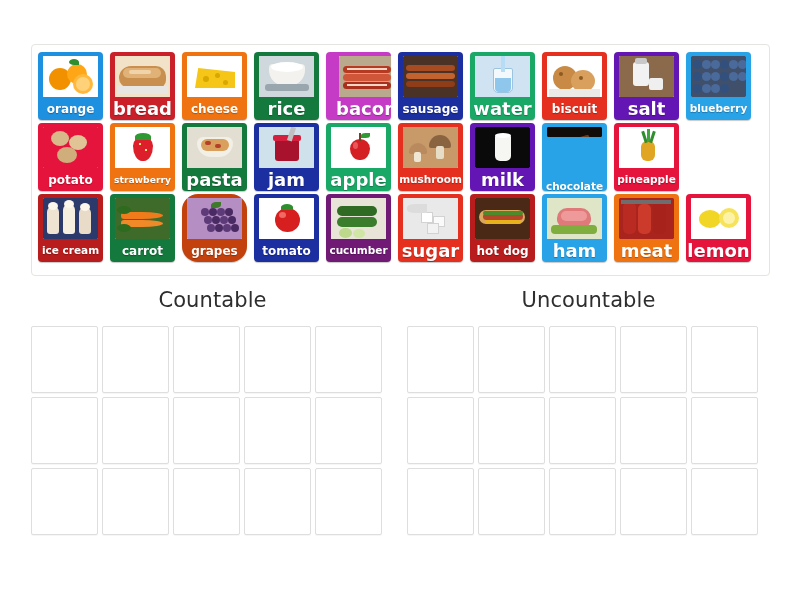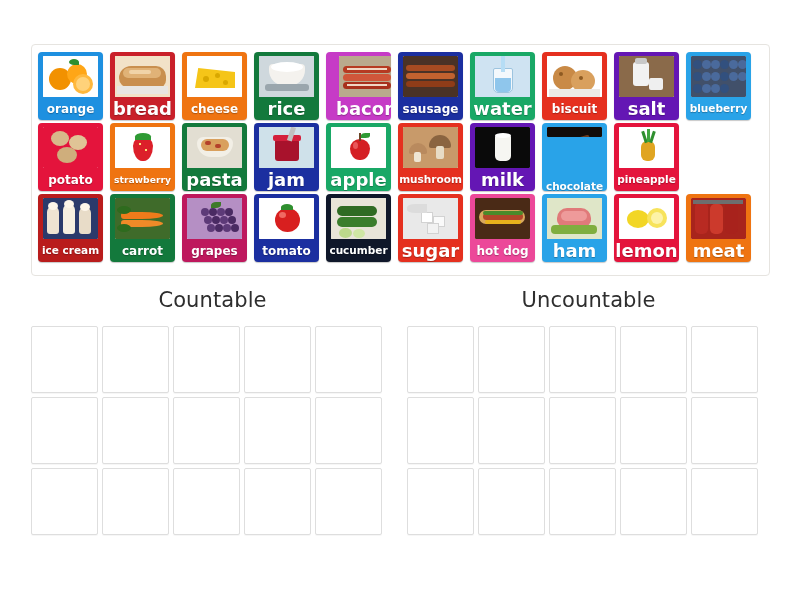--- a/index.html
+++ b/index.html
@@ -361,21 +361,21 @@
           <div class="tile-pic">
             <div class="pic-bg" style="background: rgb(63, 107, 42);">
               <div class="el" style="left:6px;top:14px;width:42px;height:7px;border-radius:3px 50% 50% 3px;background:#ef7b1b;"></div>
               <div class="el" style="left:6px;top:22px;width:42px;height:7px;border-radius:3px 50% 50% 3px;background:#f08a28;"></div>
               <div class="el" style="left:2px;top:8px;width:14px;height:8px;border-radius:50%;background:#2e6b1e;"></div>
               <div class="el" style="left:2px;top:26px;width:14px;height:8px;border-radius:50%;background:#2e6b1e;"></div>
             </div>
           </div>
           <div class="tile-label">carrot</div>
         </div>
-        <div class="tile len-m" style="background: #be185d;">
+        <div class="tile len-m" style="background: #c2410c; border-radius: 16px;">
           <div class="tile-pic">
             <div class="pic-bg" style="background: rgb(181, 143, 196);">
               <div class="el" style="left:14px;top:10px;width:8px;height:8px;border-radius:50%;background:#5d3a78;"></div>
               <div class="el" style="left:22px;top:10px;width:8px;height:8px;border-radius:50%;background:#4a2a63;"></div>
               <div class="el" style="left:30px;top:10px;width:8px;height:8px;border-radius:50%;background:#5d3a78;"></div>
               <div class="el" style="left:38px;top:10px;width:8px;height:8px;border-radius:50%;background:#4a2a63;"></div>
               <div class="el" style="left:17px;top:18px;width:8px;height:8px;border-radius:50%;background:#5d3a78;"></div>
               <div class="el" style="left:25px;top:18px;width:8px;height:8px;border-radius:50%;background:#4a2a63;"></div>
               <div class="el" style="left:33px;top:18px;width:8px;height:8px;border-radius:50%;background:#5d3a78;"></div>
               <div class="el" style="left:41px;top:18px;width:8px;height:8px;border-radius:50%;background:#4a2a63;"></div>
@@ -391,21 +391,21 @@
         <div class="tile len-m" style="background: rgb(27, 47, 160);">
           <div class="tile-pic">
             <div class="pic-bg" style="background: rgb(255, 255, 255);">
               <div class="el" style="left:16px;top:10px;width:25px;height:24px;border-radius:50%;background:#d81f1f;"></div>
               <div class="el" style="left:20px;top:14px;width:7px;height:6px;border-radius:50%;background:#f06a63;"></div>
               <div class="el" style="left:22px;top:6px;width:12px;height:6px;border-radius:50% 50% 0 0;background:#2f8f2f;"></div>
             </div>
           </div>
           <div class="tile-label">tomato</div>
         </div>
-        <div class="tile len-l" style="background: #0f172a;">
+        <div class="tile len-l" style="background: #701a75;">
           <div class="tile-pic">
             <div class="pic-bg" style="background: rgb(232, 228, 216);">
               <div class="el" style="left:6px;top:8px;width:40px;height:10px;border-radius:6px;background:#2f6b23;"></div>
               <div class="el" style="left:6px;top:19px;width:40px;height:10px;border-radius:6px;background:#3a7d2c;"></div>
               <div class="el" style="left:8px;top:30px;width:13px;height:10px;border-radius:50%;background:#bcd98c;"></div>
               <div class="el" style="left:22px;top:31px;width:12px;height:9px;border-radius:50%;background:#cfe6a4;"></div>
             </div>
           </div>
           <div class="tile-label">cucumber</div>
         </div>
@@ -413,62 +413,62 @@
           <div class="tile-pic">
             <div class="pic-bg" style="background: rgb(233, 233, 233);">
               <div class="el" style="left:18px;top:14px;width:12px;height:11px;background:#ffffff;border:1px solid #d2d2d2;"></div>
               <div class="el" style="left:30px;top:18px;width:12px;height:11px;background:#fafafa;border:1px solid #d2d2d2;"></div>
               <div class="el" style="left:24px;top:25px;width:12px;height:11px;background:#f2f2f2;border:1px solid #d2d2d2;"></div>
               <div class="el" style="left:4px;top:6px;width:20px;height:9px;border-radius:40% 0 0 40%;background:#dcdcdc;"></div>
             </div>
           </div>
           <div class="tile-label">sugar</div>
         </div>
-        <div class="tile len-m" style="background: #ec4899;">
+        <div class="tile len-m" style="background: #b91c1c;">
           <div class="tile-pic">
             <div class="pic-bg" style="background: rgb(74, 42, 22);">
               <div class="el" style="left:4px;top:12px;width:46px;height:14px;border-radius:8px;background:#d9a85e;"></div>
               <div class="el" style="left:8px;top:15px;width:40px;height:7px;border-radius:5px;background:#b4462a;"></div>
               <div class="el" style="left:8px;top:13px;width:40px;height:4px;border-radius:3px;background:#4c8a2a;"></div>
               <div class="el" style="left:10px;top:22px;width:36px;height:4px;border-radius:3px;background:#e8b21c;"></div>
             </div>
           </div>
           <div class="tile-label">hot dog</div>
         </div>
         <div class="tile len-s" style="background: rgb(41, 163, 232);">
           <div class="tile-pic">
             <div class="pic-bg" style="background: rgb(223, 230, 200);">
               <div class="el" style="left:10px;top:10px;width:34px;height:18px;border-radius:10px 10px 6px 6px;background:#e07a7a;"></div>
               <div class="el" style="left:14px;top:13px;width:26px;height:10px;border-radius:8px;background:#ee9a9a;"></div>
               <div class="el" style="left:4px;top:27px;width:46px;height:9px;border-radius:4px;background:#7fae3f;"></div>
             </div>
           </div>
           <div class="tile-label">ham</div>
         </div>
-        <div class="tile len-s" style="background: rgb(228, 20, 60);">
-          <div class="tile-pic">
-            <div class="pic-bg" style="background: rgb(255, 255, 255);">
-              <div class="el" style="left:8px;top:12px;width:22px;height:18px;border-radius:50%;background:#f2d625;"></div>
-              <div class="el" style="left:28px;top:10px;width:20px;height:20px;border-radius:50%;background:#f7e35b;"></div>
-              <div class="el" style="left:32px;top:14px;width:12px;height:12px;border-radius:50%;background:#fdf3a8;"></div>
-            </div>
-          </div>
-          <div class="tile-label">lemon</div>
-        </div>
         <div class="tile len-s" style="background: rgb(239, 116, 17);">
           <div class="tile-pic">
             <div class="pic-bg" style="background: rgb(168, 36, 28);">
               <div class="el" style="left:4px;top:4px;width:13px;height:32px;border-radius:5px;background:#b82a22;"></div>
               <div class="el" style="left:19px;top:6px;width:13px;height:30px;border-radius:5px;background:#cc3a2c;"></div>
               <div class="el" style="left:34px;top:4px;width:13px;height:32px;border-radius:5px;background:#a8221c;"></div>
               <div class="el" style="left:2px;top:2px;width:50px;height:4px;background:#6e6e6e;"></div>
             </div>
           </div>
           <div class="tile-label">meat</div>
         </div>
+        <div class="tile len-s" style="background: rgb(228, 20, 60);">
+          <div class="tile-pic">
+            <div class="pic-bg" style="background: rgb(255, 255, 255);">
+              <div class="el" style="left:8px;top:12px;width:22px;height:18px;border-radius:50%;background:#f2d625;"></div>
+              <div class="el" style="left:28px;top:10px;width:20px;height:20px;border-radius:50%;background:#f7e35b;"></div>
+              <div class="el" style="left:32px;top:14px;width:12px;height:12px;border-radius:50%;background:#fdf3a8;"></div>
+            </div>
+          </div>
+          <div class="tile-label">lemon</div>
+        </div>
       </div>
     </div>
 
   <div class="cats" id="cats">
       <div class="cat">
         <div class="cat-title">Countable</div>
         <div class="slot-grid">
           <div class="slot"></div>
           <div class="slot"></div>
           <div class="slot"></div>

